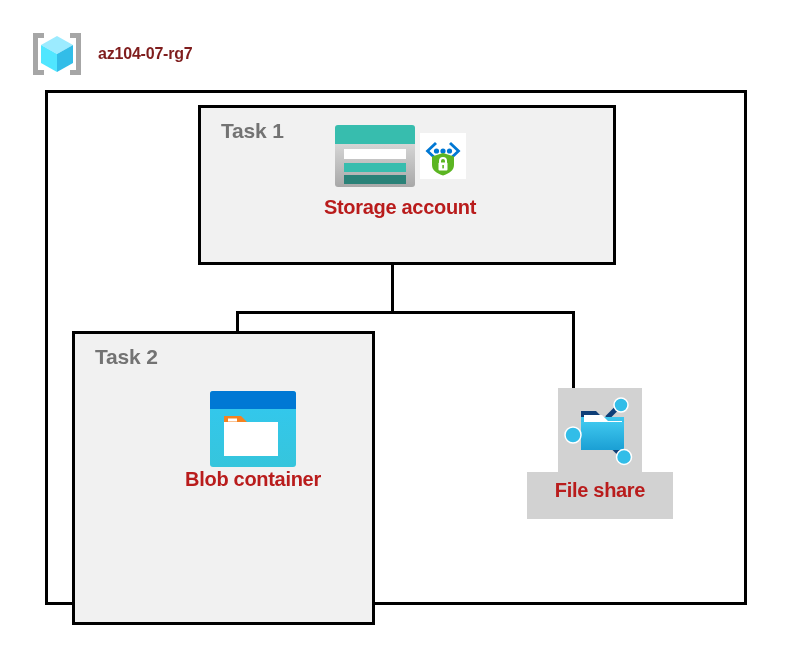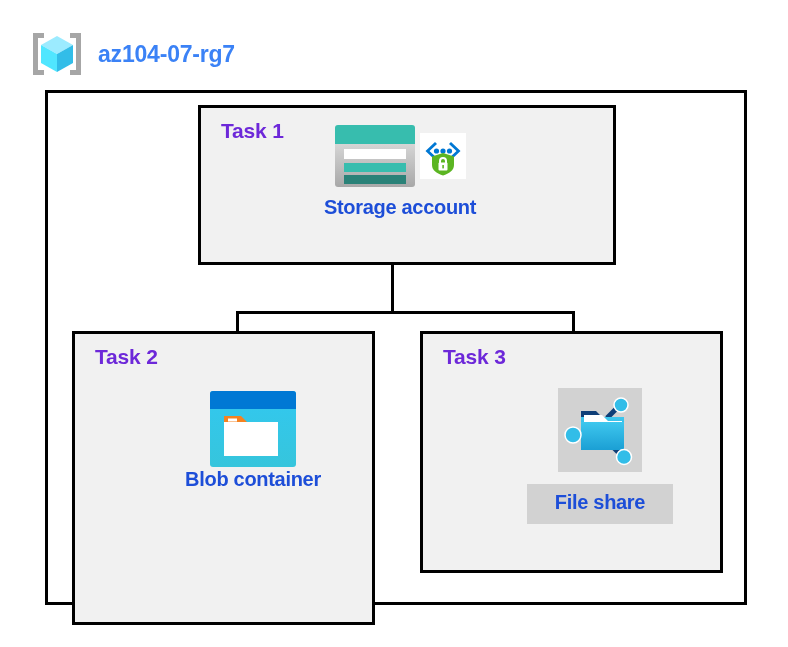--- a/index.html
+++ b/index.html
@@ -27,23 +27,23 @@
     align-items: center;
     gap: 14px;
   }
   .rg-icon {
     width: 54px;
     height: 50px;
     flex: 0 0 auto;
     display: block;
   }
   .rg-title {
-    font-size: 23px;
+    font-size: 16px;
     font-weight: bold;
-    color: #3b82f6;
+    color: #7f1d1d;
     letter-spacing: -0.2px;
     white-space: nowrap;
   }
 
   
   .rg-box {
     position: absolute;
     left: 45px;
     top: 90px;
     width: 702px;
@@ -63,36 +63,36 @@
   .task-1 { left: 198px; top: 105px; width: 418px; height: 160px; }
   .task-2 { left: 72px;  top: 331px; width: 303px; height: 294px; }
   .task-3 { left: 420px; top: 331px; width: 303px; height: 242px; }
 
   .task-label {
     position: absolute;
     left: 20px;
     top: 11px;
     font-size: 21px;
     font-weight: bold;
-    color: #6d28d9;
+    color: #737373;
     letter-spacing: -0.2px;
     white-space: nowrap;
   }
 
   
   .node {
     position: absolute;
     display: flex;
     flex-direction: column;
     align-items: center;
   }
   .node-caption {
     font-size: 20px;
     font-weight: bold;
-    color: #1d4ed8;
+    color: #b91c1c;
     white-space: nowrap;
     letter-spacing: -0.3px;
   }
 
   
   .node-storage { left: 310px; top: 120px; width: 180px; }
   .node-storage .icon-row {
     display: flex;
     align-items: center;
     gap: 4px;
@@ -108,22 +108,22 @@
   .node-fileshare { left: 495px; top: 388px; width: 210px; }
   .node-fileshare .icon-hl {
     background: #d2d2d2;
     padding: 4px 4px 4px 4px;
     display: flex;
     align-items: center;
     justify-content: center;
   }
   .node-fileshare .caption-hl {
     background: #d2d2d2;
-    padding: 7px 28px 10px 28px;
-    margin-top: 12px;
+    padding: 7px 28px 17px 28px;
+    margin-top: 0px;
   }
 
   
   .conn {
     position: absolute;
     background: #000000;
   }
   .conn-v-trunk { left: 391px; top: 265px; width: 3px; height: 48px; }
   .conn-h-bus   { left: 236px; top: 311px; width: 339px; height: 3px; }
   .conn-v-left  { left: 236px; top: 311px; width: 3px; height: 78px; }
@@ -226,23 +226,20 @@
 
         <path d="M15 26 H32 L38 32 H15 Z" fill="#f58220"></path>
         <rect x="19" y="28.5" width="9" height="3" fill="#ffffff"></rect>
 
         <rect x="15" y="32" width="54" height="34" fill="#ffffff"></rect>
       </svg>
     </span>
     <span class="node-caption">Blob container</span>
   </div>
 
-  <div class="task-box task-3">
-    <span class="task-label">Task 3</span>
-  </div>
 
   <div class="node node-fileshare">
     <span class="icon-hl">
       <span>
         <svg width="76" height="76" viewBox="0 0 76 76" xmlns="http://www.w3.org/2000/svg">
           <defs>
             <linearGradient id="gFold" x1="0" y1="0" x2="0" y2="1">
               <stop offset="0" stop-color="#3ec7ee"></stop>
               <stop offset="1" stop-color="#1b9fd4"></stop>
             </linearGradient>

